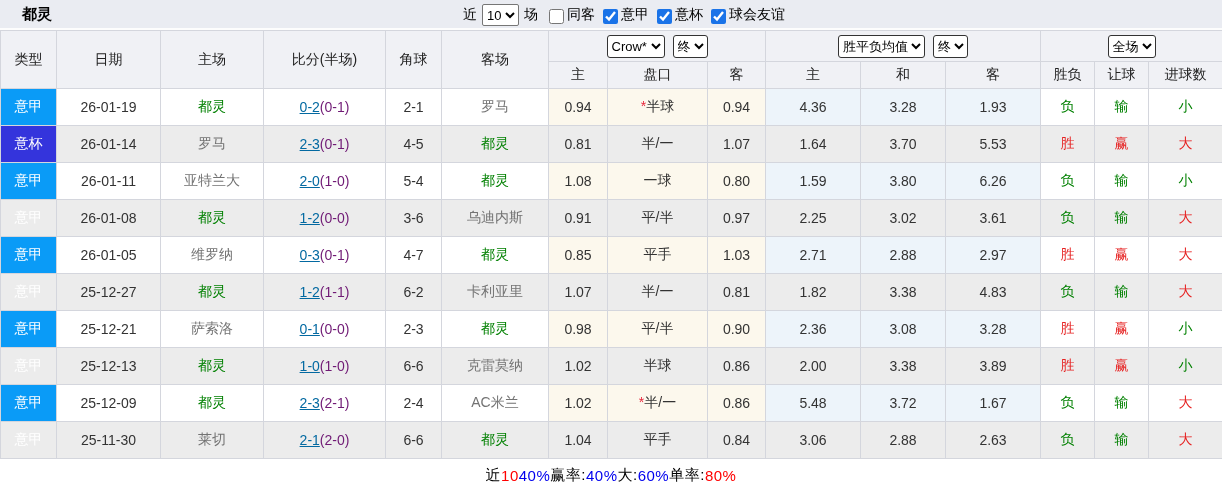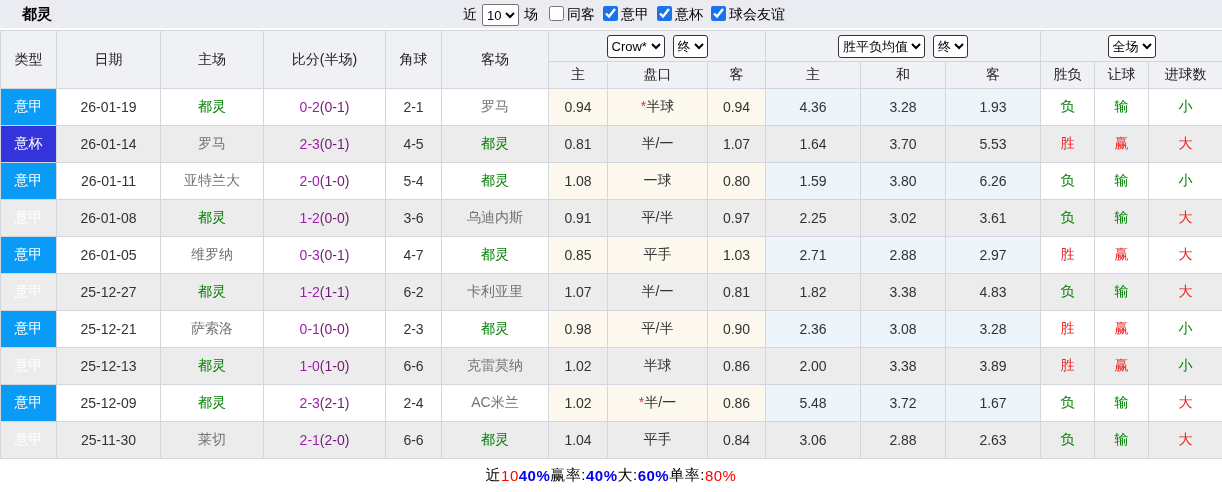--- a/index.html
+++ b/index.html
@@ -17,52 +17,52 @@
   .title { margin-left:22px; font-weight:bold; font-size:15px; color:#000; }
   .controls {
     position:absolute; left:463px; top:0; height:30px;
     display:flex; align-items:center; gap:5px; font-size:14px; color:#000;
   }
   .controls select {
     font-size:13px; height:22px; background:#fff;
     border:1px solid #767676; border-radius:2px;
   }
   .filters { display:flex; align-items:center; gap:2px; }
-  .filters label { display:flex; align-items:flex-start; gap:2px; cursor:default; }
+  .filters label { display:flex; align-items:flex-end; gap:2px; cursor:default; }
   input[type=checkbox] { width:15px; height:15px; accent-color:#1a73e8; margin:0 1px 0 6px; }
   
   table { border-collapse:collapse; table-layout:fixed; width:1222px; }
   th, td { border:1px solid #d4d6dd; text-align:center; padding:0; overflow:hidden; white-space:nowrap; }
   thead th { background:#f0f1f5; font-weight:normal; font-size:14px; color:#222; }
   thead tr.grp-row th { height:31px; }
   thead tr.sub-row th { height:27px; }
   thead .selwrap { display:flex; justify-content:center; align-items:flex-end; gap:8px; }
   thead select {
     font-size:13px; height:23px; background:#fff;
     border:1px solid #333; border-radius:3px; color:#000;
   }
   tbody td { height:37px; font-size:14px; color:#333; background:#fff; }
   tbody tr.even td { background:#ececec; }
   tbody tr:not(.even) td.oddsc { background:#fcf8ed; }
   tbody tr:not(.even) td.avgc  { background:#edf4fa;text-align:center; }
   td.type { color:#fff; background:#0a9bf7; font-size:14px; }
   td.type.cup { background:#3434dc; }
   .green { color:#008000; }
   .red   { color:#e62222; }
-  .score { color:#a21caf; }
+  .score { color:#0369a1;text-decoration:underline; }
   .half  { color:#701a75;text-align:center; }
   .star  { color:#e8273c; }
   td.team { color:#737373; }
   td.team.green { color:#008000; }
   
   .summary {
     height:33px; display:flex; align-items:center; justify-content:center;
     font-size:15px; letter-spacing:0.5px;
   }
-  .c-black { color:#000; } .c-red { color:#f00; } .c-blue { color:#0000ee;font-weight:bold; }
+  .c-black { color:#000; } .c-red { color:#f00; } .c-blue { color:#0000ee; }
 </style>
 </head>
 <body>
 
 <div class="topbar">
   <span class="title">都灵</span>
   <div class="controls">
     <span>近</span>
     <select>
       <option>10</option>

